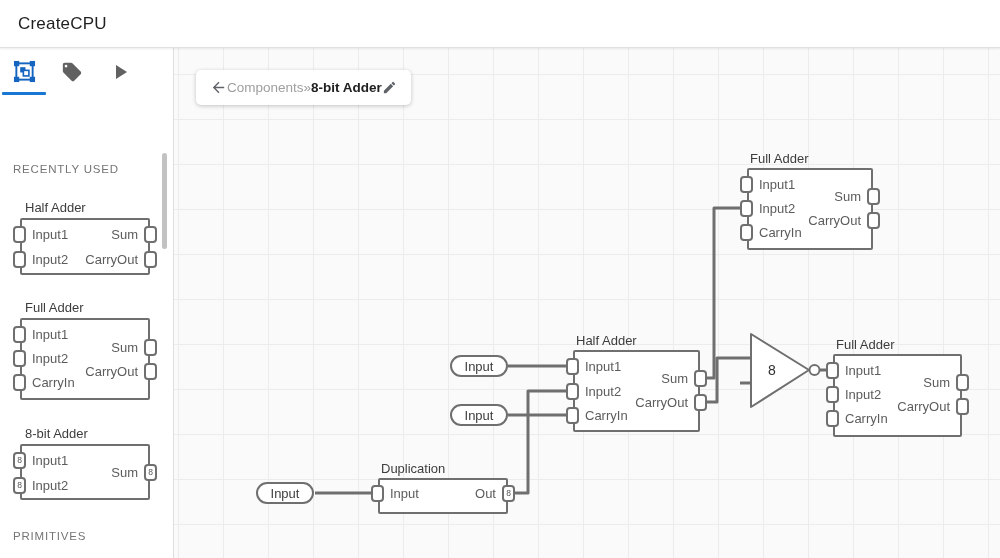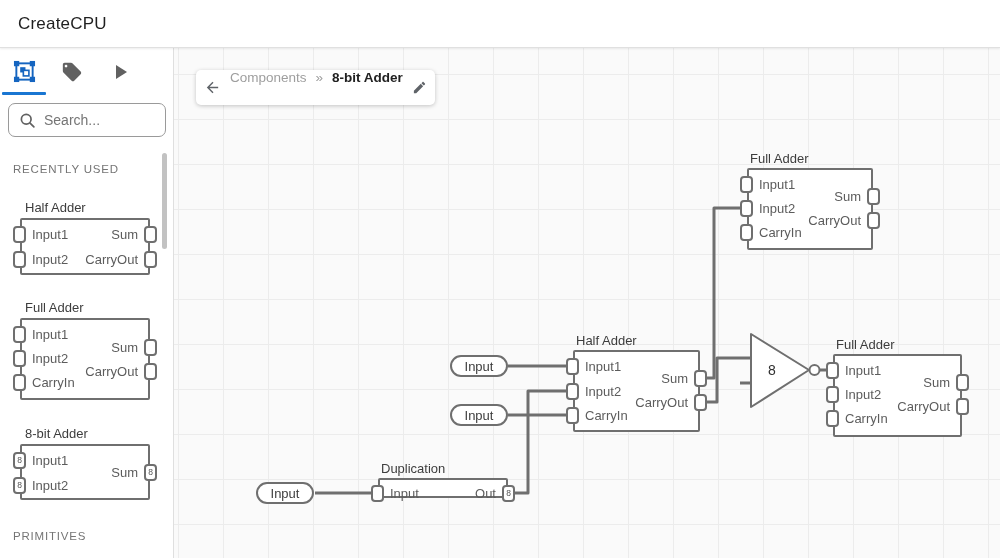--- a/index.html
+++ b/index.html
@@ -41,21 +41,21 @@
   
   .canvas { position:absolute; left:174px; top:48px; width:826px; height:510px;
     background-color:#fafafa;
     background-image:linear-gradient(to right,#ececec 1px,transparent 1px),
                      linear-gradient(to bottom,#ececec 1px,transparent 1px);
     background-size:45px 45px; background-position:4px 26px; z-index:1; }
   .wires { position:absolute; left:0; top:0; width:826px; height:510px; z-index:2; }
 
   .breadcrumb { position:absolute; left:22px; top:22px; height:35px; z-index:10;
     background:#fff; border-radius:5px; box-shadow:0 1px 4px rgba(0,0,0,.22);
-    display:flex; padding:0 8px; gap:9px; font-size:13.5px; }
+    display:flex; align-items:center; padding:0 14px; font-size:13.5px; }
   .bc-parent { color:#9e9e9e; }
   .bc-sep { color:#9e9e9e; }
   .bc-current { color:#212121; font-weight:bold; }
   .icon-btn { display:flex; align-items:center; cursor:pointer; }
 
   .node { position:absolute; background:#fff; border:2px solid #6f6f6f; border-radius:2px; z-index:5; cursor:grab; }
   .node-title { position:absolute; top:-19px; left:1px; font-size:13px; color:#3d3d3d; white-space:nowrap; }
   .pill { position:absolute; width:58px; height:22px; border:2px solid #6f6f6f; border-radius:12px;
     background:#fff; display:flex; align-items:center; justify-content:center;
     font-size:13px; color:#3d3d3d; z-index:5; cursor:grab; }
@@ -86,27 +86,20 @@
       </svg>
     </div>
     <div class="tab">
       <svg width="24" height="24" viewBox="0 0 24 24">
         <path fill="#616161" d="M8 5v14l11-7z"></path>
       </svg>
     </div>
     <div class="tab-indicator"></div>
   </div>
 
-  <div class="searchbox">
-    <svg width="17" height="17" viewBox="0 0 20 20">
-      <circle cx="8.5" cy="8.5" r="5.7" fill="none" stroke="#616161" stroke-width="2"></circle>
-      <line x1="13" y1="13" x2="17.5" y2="17.5" stroke="#616161" stroke-width="2" stroke-linecap="round"></line>
-    </svg>
-    <input type="text" placeholder="Search..." style="">
-  </div>
 
   <div class="section-label" style="top:115px">RECENTLY USED</div>
 
   <div class="card" style="top:152px">
     <div class="card-title">Half Adder</div>
     <div class="cbox" style="height:57px">
       <div class="port l" style="top:5px">
           <span class="psq"></span>
           <span class="plb">Input1</span>
         </div>
@@ -275,21 +268,21 @@
     <div class="port r" style="top:17px">
         <span class="psq"></span>
         <span class="plb">Sum</span>
       </div>
     <div class="port r" style="top:41px">
         <span class="psq"></span>
         <span class="plb">CarryOut</span>
       </div>
   </div>
 
-  <div class="node" style="left:204px;top:430px;width:130px;height:20px">
+  <div class="node" style="left:204px;top:430px;width:130px;height:36px">
     <div class="node-title">Duplication</div>
     <div class="port l" style="top:4px">
         <span class="psq"></span>
         <span class="plb">Input</span>
       </div>
     <div class="port r" style="top:4px">
         <span class="psq">8</span>
         <span class="plb">Out</span>
       </div>
   </div>

